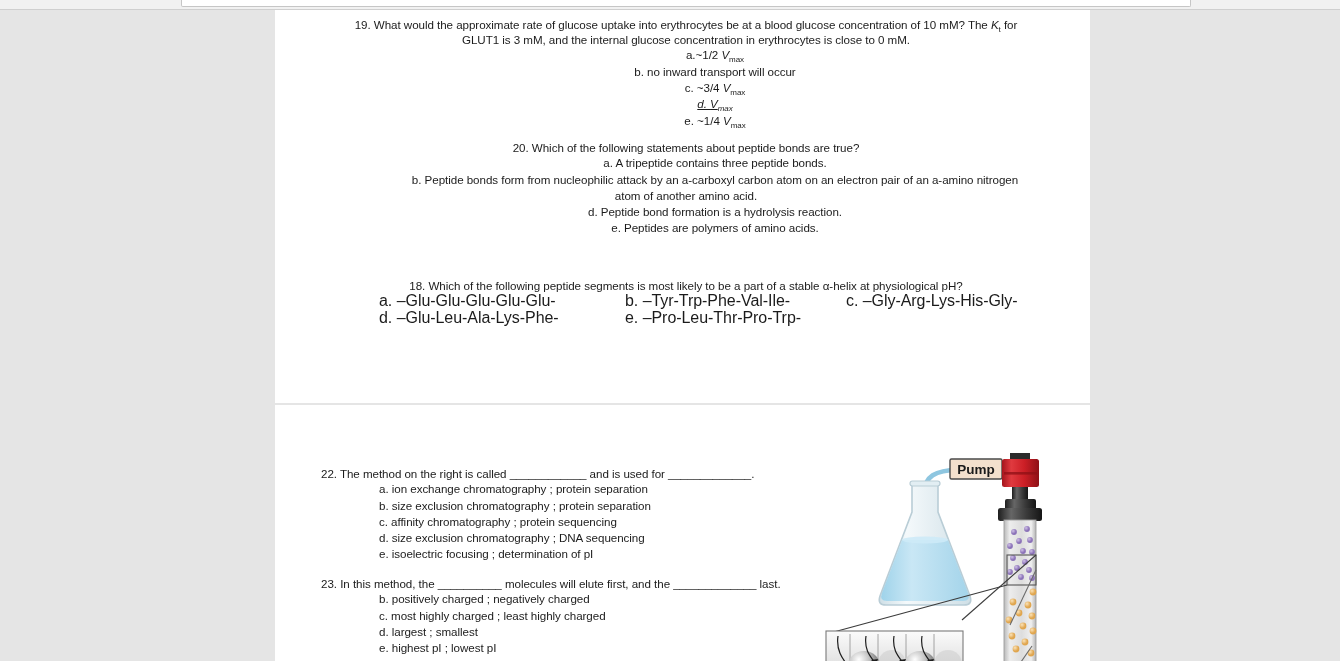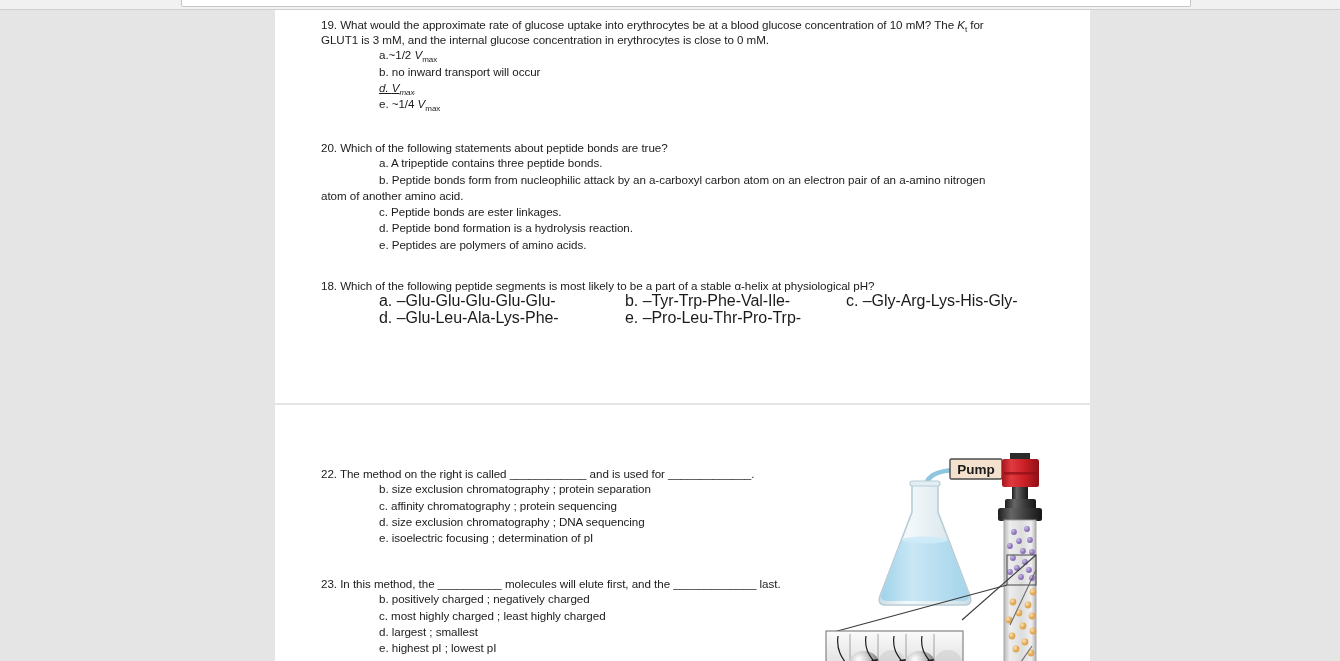--- a/index.html
+++ b/index.html
@@ -39,21 +39,21 @@
     overflow: hidden;
   }
 
   
   .page {
     position: absolute;
     left: 275px;
     width: 815px;
     background: #ffffff;
   }
-  #page-1 { top: -10px; height: 403px; }
+  #page-1 { top: -10px; height: 403px; text-align: center; }
   #page-2 { top: 395px; height: 266px; }
 
   .page-body {
     position: relative;
     width: 100%; height: 100%;
     padding: 0;
   }
 
   
   .qblock { position: absolute; left: 46px; width: 730px; }
@@ -117,34 +117,36 @@
           <span>19. What would the approximate rate of glucose uptake into erythrocytes be at a blood glucose concentration of 10 mM? The </span><i class="v">K</i><sub>t</sub><span> for</span>
         </div>
         <div class="qtext">GLUT1 is 3 mM, and the internal glucose concentration in erythrocytes is close to 0 mM.</div>
 
         <div class="opt">
           <span>a.~1/2 </span><i class="v">V</i><sub>max</sub>
         </div>
         <div class="opt">
           <span>b. no inward transport will occur</span>
         </div>
+        <div class="opt">
+          <span>c. ~3/4 </span><i class="v">V</i><sub>max</sub>
+        </div>
         <div class="opt italic">
           <span>d. </span><i class="v">V</i><sub>max</sub>
         </div>
         <div class="opt">
           <span>e. ~1/4 </span><i class="v">V</i><sub>max</sub>
         </div>
       </div>
 
       <div class="qblock" id="q20">
         <div class="qtext">20. Which of the following statements about peptide bonds are true?</div>
         <div class="opt">a. A tripeptide contains three peptide bonds.</div>
         <div class="opt">b. Peptide bonds form from nucleophilic attack by an a-carboxyl carbon atom on an electron pair of an a-amino nitrogen</div>
         <div class="opt nohang">atom of another amino acid.</div>
-        <div class="opt">c. Peptide bonds are ester linkages.</div>
         <div class="opt">d. Peptide bond formation is a hydrolysis reaction.</div>
         <div class="opt">e. Peptides are polymers of amino acids.</div>
       </div>
 
       <div class="qblock" id="q21">
         <div class="qtext">18. Which of the following peptide segments is most likely to be a part of a stable α-helix at physiological pH?</div>
         <div class="optrow">
           <span class="c c1">a. –Glu-Glu-Glu-Glu-Glu-</span>
           <span class="c c2">b. –Tyr-Trp-Phe-Val-Ile-</span>
           <span class="c c3">c. –Gly-Arg-Lys-His-Gly-</span>
@@ -156,20 +158,21 @@
       </div>
 
     </div>
   </div>
 
   <div class="page" id="page-2">
     <div class="page-body">
 
       <div class="qblock" id="q22">
         <div class="qtext">22. The method on the right is called ____________ and is used for _____________.</div>
+        <div class="opt">a. ion exchange chromatography ; protein separation</div>
         <div class="opt">b. size exclusion chromatography ; protein separation</div>
         <div class="opt">c. affinity chromatography ; protein sequencing</div>
         <div class="opt">d. size exclusion chromatography ; DNA sequencing</div>
         <div class="opt">e. isoelectric focusing ; determination of pI</div>
       </div>
 
       <div class="qblock" id="q23">
         <div class="qtext">23. In this method, the __________ molecules will elute first, and the _____________ last.</div>
         <div class="opt">b. positively charged ; negatively charged</div>
         <div class="opt">c. most highly charged ; least highly charged</div>

